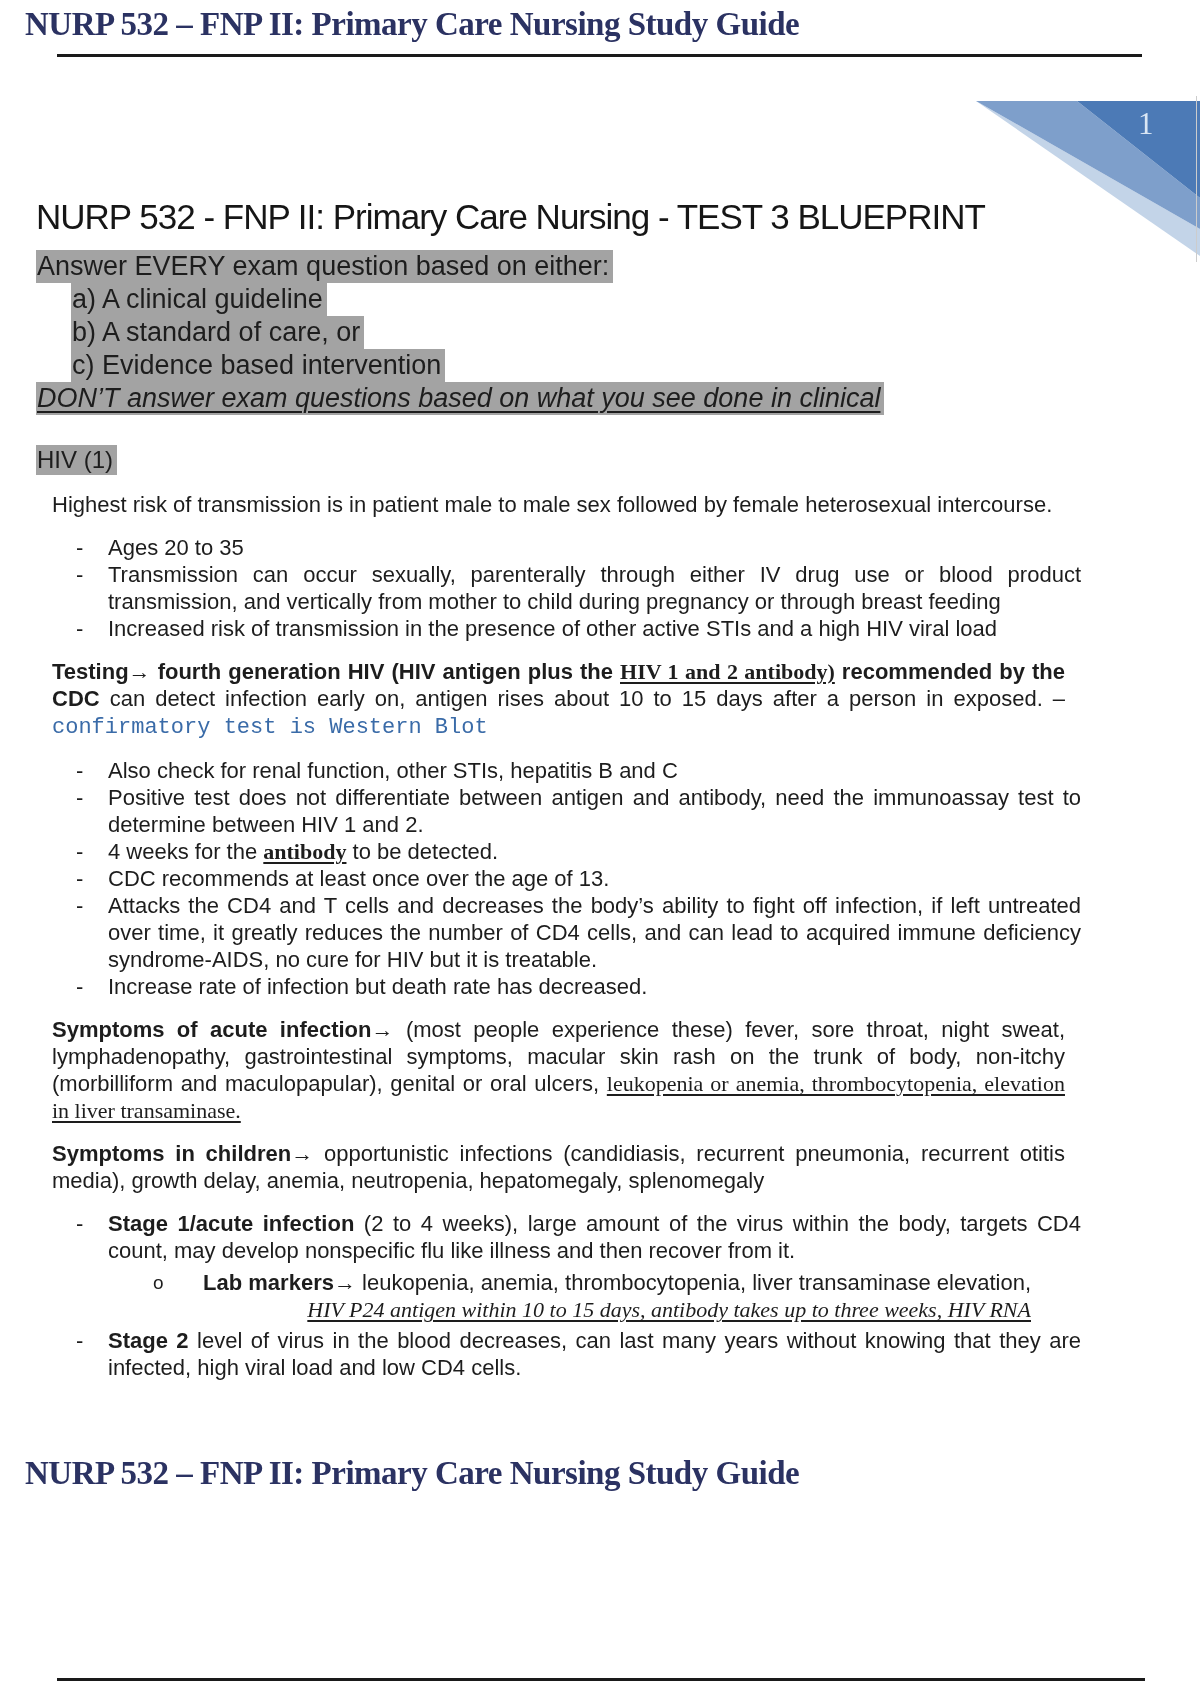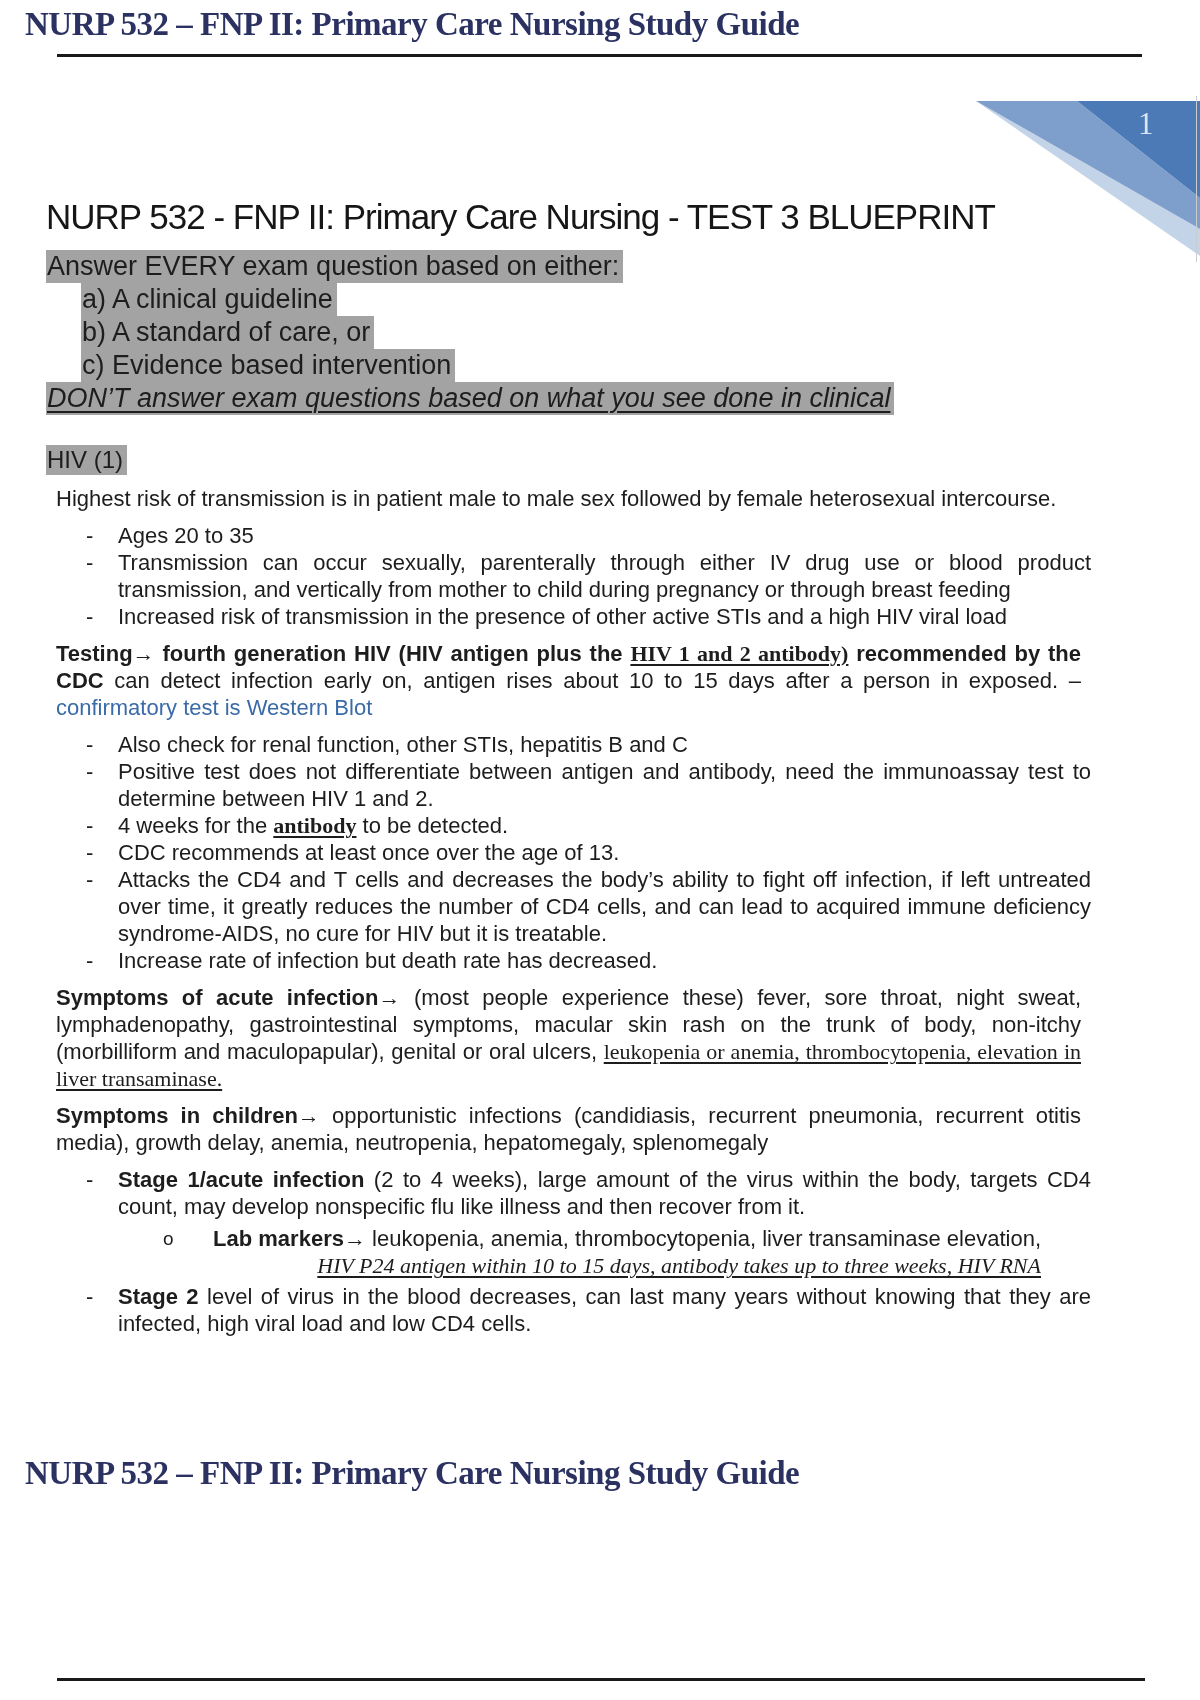--- a/index.html
+++ b/index.html
@@ -23,47 +23,47 @@
 
   
   .corner{position:absolute;top:98px;left:973px;width:227px;height:162px;}
   .corner-edge{position:absolute;top:96px;left:1196px;width:1px;height:166px;background:#cccccc;}
   .pagenum{
     position:absolute;top:106px;left:1138px;
     font-family:"Liberation Serif",serif;font-size:31px;color:#d9e6f4;
   }
 
   
-  .content{position:absolute;top:196px;left:46px;width:1045px;}
+  .content{position:absolute;top:196px;left:36px;width:1045px;}
   .title{
     margin:0;font-weight:400;font-size:35px;line-height:42px;
     letter-spacing:-1px;color:#161616;white-space:nowrap;
   }
   .hl-block{margin-top:12px;font-size:27px;line-height:33px;}
   .hl-line{min-height:33px;}
   .hl-line.opt{padding-left:35px;}
   .hl{background:#a3a3a3;padding:1px 4px 2px 1px;}
   .warn{font-style:italic;text-decoration:underline;text-decoration-thickness:2px;text-underline-offset:4px;}
   .sec-head{margin-top:30px;font-size:24px;line-height:30px;}
 
-  p.body{margin:10px;font-size:22px;line-height:27px;text-align:justify;}
+  p.body{margin:16px;font-size:22px;line-height:27px;text-align:justify;}
   .mt7{margin-top:7px;} .mt8{margin-top:8px;} .mt6{margin-top:6px;}
   .mt5{margin-top:5px;} .mt4{margin-top:4px;} .mt2{margin-top:2px;}
 
   .bullet{display:flex;margin-left:40px;font-size:22px;line-height:27px;}
   .bullet .mk{flex:0 0 32px;}
   .bullet .bt{flex:1;text-align:justify;}
   .bullet.sub{margin-left:117px;}
   .bullet.sub .mk{flex:0 0 33px;font-size:19px;}
   .bullet.sub .bt{flex:initial;max-width:845px;text-align:right;}
 
   .b{font-weight:bold;}
   .u{text-decoration:underline;text-decoration-thickness:2px;text-underline-offset:3px;font-family:Liberation Serif, serif;}
   .it{font-style:italic;}
-  .blue{color:#3a6ba8;}
+  .blue{color:#3a6ba8;font-family:Liberation Mono, monospace;}
 </style>
 </head>
 <body>
 
 <div class="page">
 
   <div class="doc-header">NURP 532 – FNP II: Primary Care Nursing Study Guide</div>
   <div class="rule-top"></div>
 
   <svg class="corner" viewBox="0 0 227 162" preserveAspectRatio="none">

